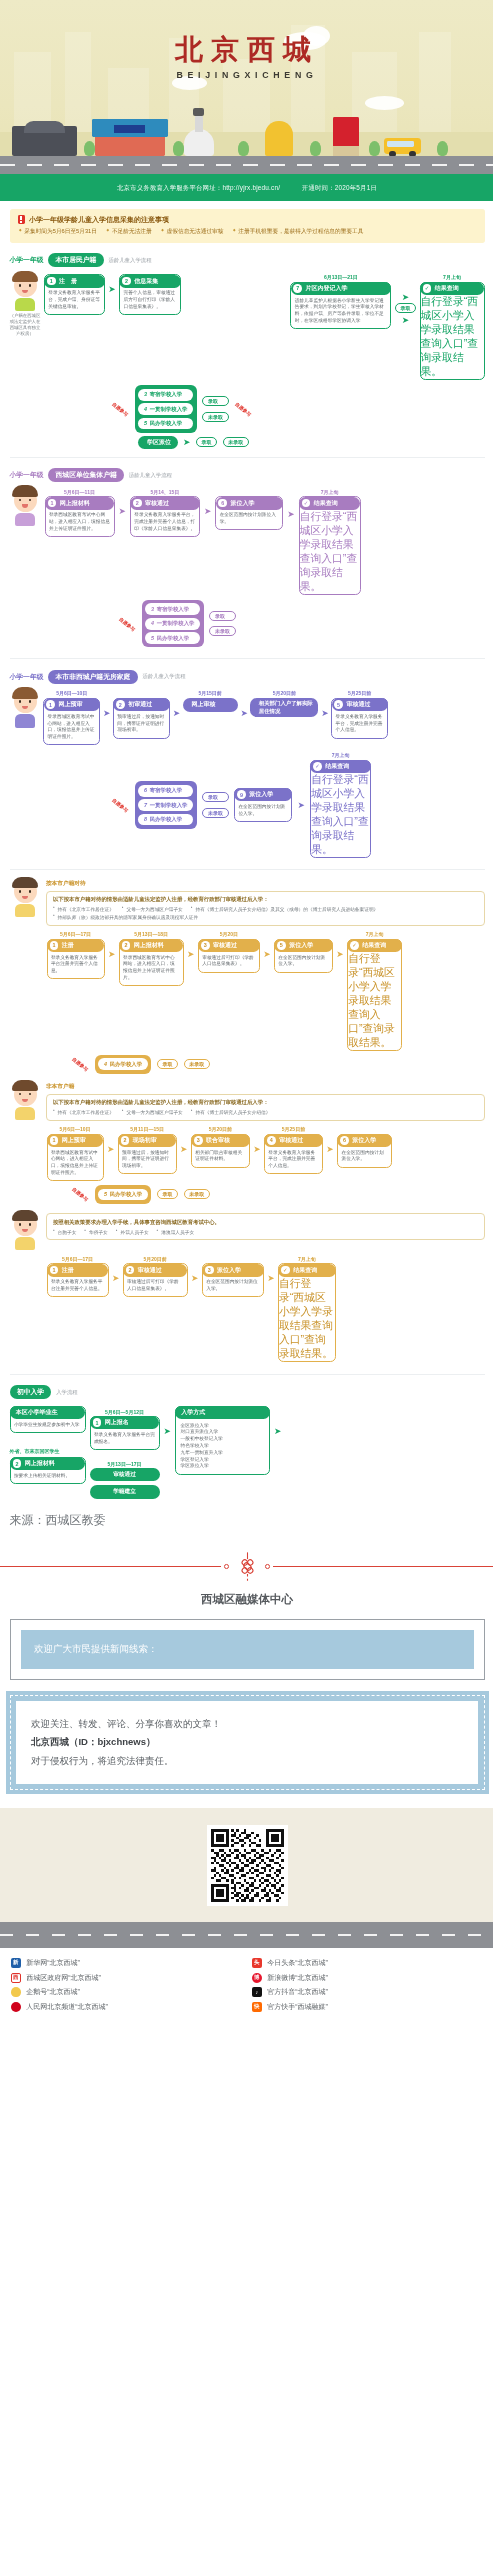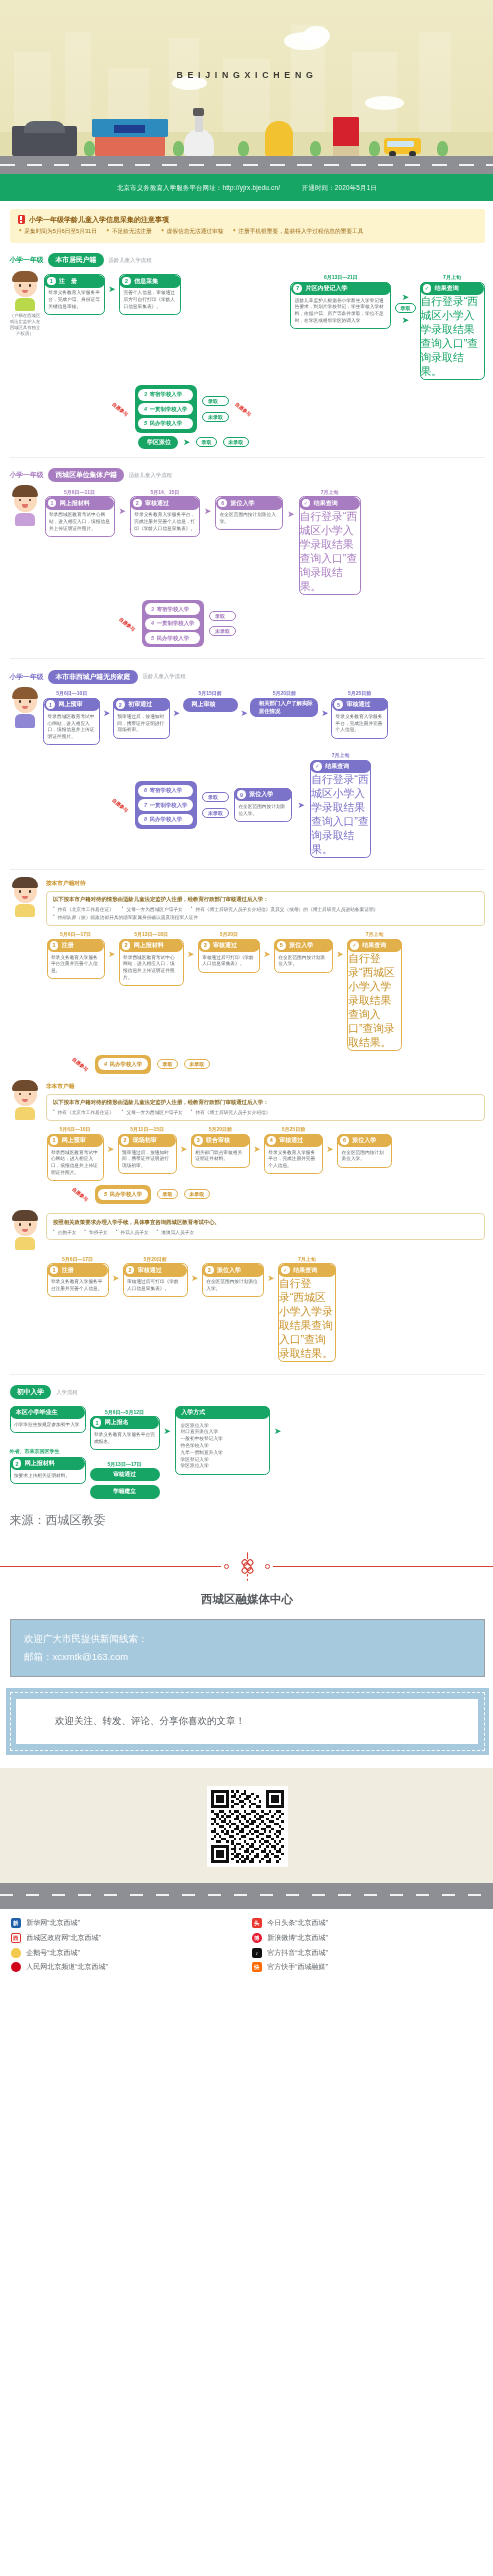--- a/index.html
+++ b/index.html
@@ -91,27 +91,27 @@
   
   .source { font-size:12px; color:#6f7479; padding:9.5px 0 6.8px 9.5px; }
   
   .knot-div { display:flex; align-items:center; justify-content:center; gap:0; padding:15px 0 9.5px; }
   .knot-div .ln { height:0.9px; background:#d94338; flex:1; }
   .knot-div .dot { width:4.7px; height:4.7px; border:0.9px solid #d94338; border-radius:50%; background:#fff; margin:0 2.7px;}
   .knot { width:31px; height:31px; position:relative; flex:none; }
   .knot svg{display:block;}
   .media-center { text-align:center; font-size:11.5px; font-weight:bold; color:#55595d; padding-bottom:12px;}
   
-  .contact { margin:0 9.5px; border:0.9px solid #9aa0a6; padding:0; }
+  .contact { margin:0 9.5px; border:0.9px solid #9aa0a6; padding:10px; }
   .contact-in { background:#a6c9dd; color:#fff; padding:10.8px 13.5px; }
   .contact-in p { font-size:9.5px; line-height:1.85; }
   .share { margin:15px 9.5px 0; border:1.1px dashed #fff; outline:4.7px solid #a6c9dd;
     outline-offset:-0.7px; background:#a6c9dd; padding:5.4px; }
   .share-in { background:#fff; padding:13.5px 15px; }
-  .share-in p { font-size:9.5px; line-height:1.95; color:#5b6065;margin-left:24px; }
+  .share-in p { font-size:9.5px; line-height:1.95; color:#5b6065; }
   .share-in p.bold { font-weight:bold; color:#3f4347; }
   
   .qrwrap { margin-top:17.6px; background:#f0ece0; position:relative; padding:17.6px 0 0; overflow:hidden;}
   .qr { width:81px; height:81px; margin:0 auto; background:#fff; padding:4px; }
   .qr svg{display:block;}
   .qrfoot-road { height:26px; background:#8d8f94; position:relative; margin-top:16px;}
   .qrfoot-road:after{content:"";position:absolute;left:0;right:0;top:11.5px;height:2px;
     background:repeating-linear-gradient(90deg,#f2f2f2 0 13.5px,transparent 13.5px 26px);}
   .links { padding:9.5px 10.8px 12px; display:grid; grid-template-columns:1fr 1fr; gap:4.7px 9.5px; }
   .link-row { display:flex; align-items:center; gap:5.4px; }
@@ -129,20 +129,21 @@
   <div class="sky-block" style="left:108px;width:41px;height:65px;"></div>
   <div class="sky-block" style="left:169px;width:30px;height:95px;"></div>
   <div class="sky-block" style="left:223px;width:47px;height:74px;"></div>
   <div class="sky-block" style="left:291px;width:34px;height:108px;"></div>
   <div class="sky-block" style="left:352px;width:45px;height:81px;"></div>
   <div class="sky-block" style="left:419px;width:32px;height:101px;"></div>
   <div class="cloud" style="left:284px;top:32px;width:42px;height:17.6px;"></div>
   <div class="cloud" style="left:303px;top:26px;width:27px;height:20px;"></div>
   <div class="cloud" style="left:172px;top:76px;width:35px;height:13.5px;"></div>
   <div class="cloud" style="left:365px;top:96px;width:39px;height:13.5px;"></div>
+  <div class="logo-cn">北京西城</div>
   <div class="logo-en">BEIJINGXICHENG</div>
   <div class="ground"></div>
 
   <div class="bldg" style="left:12px;bottom:17.6px;width:65px;height:30px;background:#4c4f57;border-radius:2px;"></div>
   <div class="bldg" style="left:24px;bottom:41px;width:41px;height:12px;background:#60646d;border-radius:9.5px 9.5px 0 0;"></div>
   <div class="bldg" style="left:95px;bottom:17.6px;width:70px;height:23px;background:#e06a54;border-radius:1.4px;"></div>
   <div class="bldg" style="left:92px;bottom:37px;width:76px;height:17.6px;background:#2e8bbd;border-radius:1.4px;"></div>
   <div class="bldg" style="left:114px;bottom:41px;width:31px;height:8px;background:#1e3d8f;"></div>
   <div class="bldg" style="left:184px;bottom:17.6px;width:30px;height:27px;background:#efefef;border-radius:15px 15px 3.4px 3.4px;"></div>
   <div class="bldg" style="left:195px;bottom:42px;width:8px;height:17.6px;background:#d8d8d8;border-radius:4px 4px 0 0;"></div>
@@ -776,27 +777,28 @@
     </svg>
   </div>
   <div class="dot"></div>
     <div class="ln"></div>
 </div>
 <div class="media-center">西城区融媒体中心</div>
 
 <div class="contact">
   <div class="contact-in">
     <p>欢迎广大市民提供新闻线索：</p>
-    <p>邮箱：xcxmtk@163.com</p>
   </div>
 </div>
 
 <div class="share">
   <div class="share-in">
     <p>欢迎关注、转发、评论、分享你喜欢的文章！</p>
+    <p class="bold">北京西城（ID：bjxchnews）</p>
+    <p>对于侵权行为，将追究法律责任。</p>
   </div>
 </div>
 
 <div class="qrwrap">
   <div class="qr">
     <svg viewBox="0 0 29 29" width="73" height="73" shape-rendering="crispEdges">
       <rect width="29" height="29" fill="#fff"></rect>
       <g fill="#111">
         <rect x="0" y="0" width="7" height="1"></rect>
           <rect x="0" y="6" width="7" height="1"></rect>

